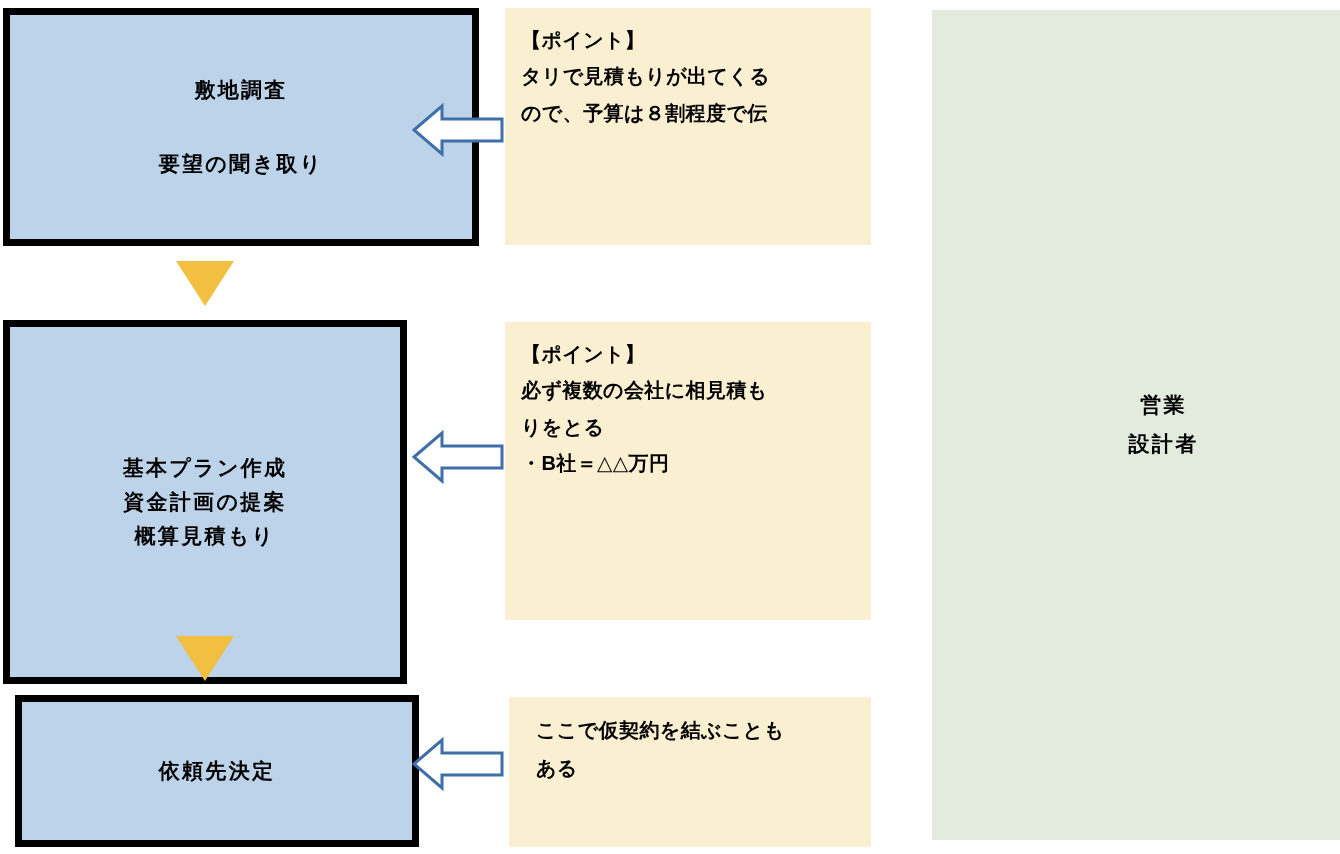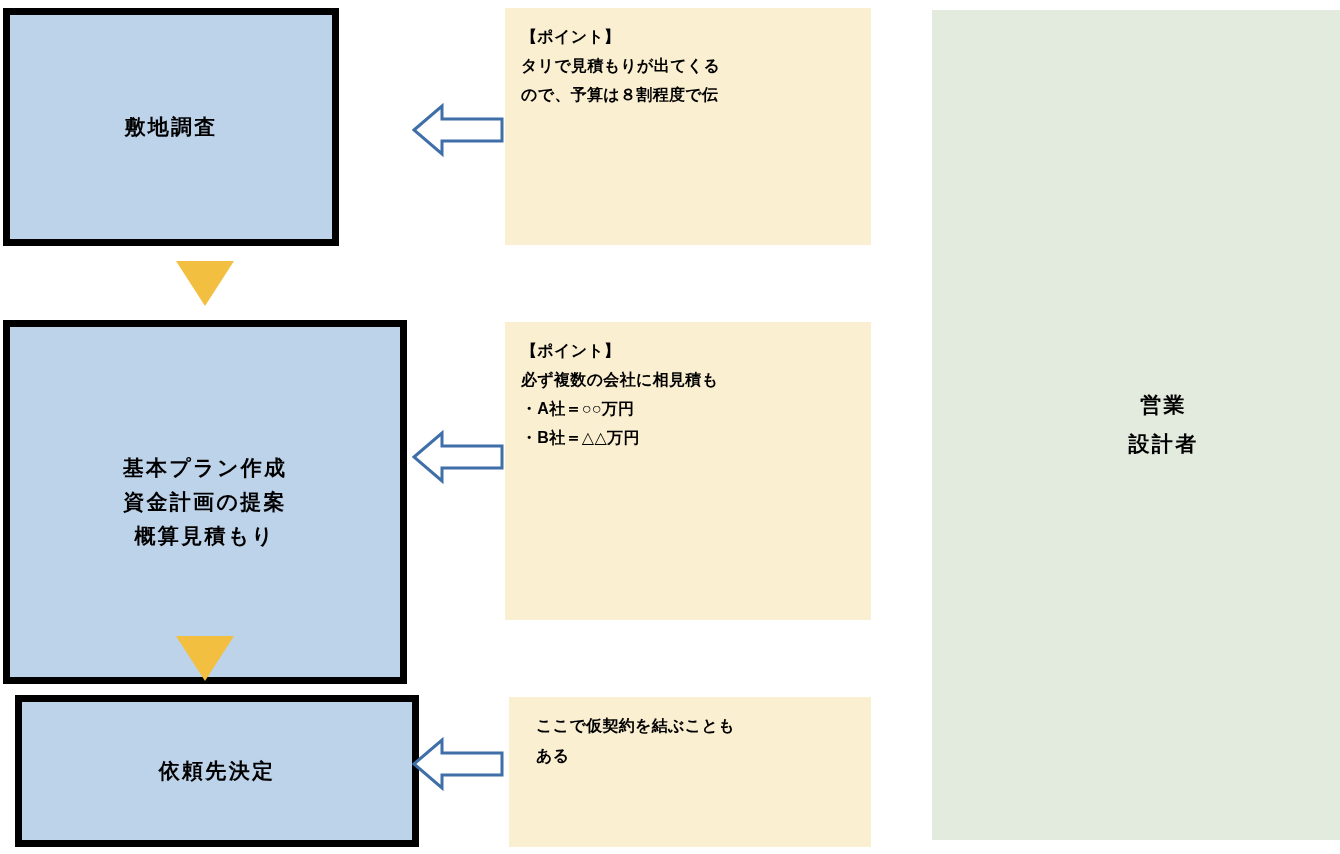--- a/index.html
+++ b/index.html
@@ -29,21 +29,21 @@
     text-align: center;
   }
   .step-box .step-line {
     font-size: 21px;
     font-weight: bold;
     line-height: 1.62;
     letter-spacing: 0.11em;
     white-space: nowrap;
   }
 
-  #step-1 { left: 3px;  top: 8px;   width: 336px; height: 238px; gap: 40px; }
+  #step-1 { left: 3px;  top: 8px;   width: 476px; height: 238px; gap: 40px; }
   #step-2 { left: 3px;  top: 320px; width: 404px; height: 364px; }
   #step-3 { left: 15px;  top: 695px; width: 404px; height: 152px; }
 
   
   .connector {
     position: absolute;
     width: 0;
     height: 0;
     border-left: 29px solid transparent;
     border-right: 29px solid transparent;
@@ -65,21 +65,21 @@
     position: absolute;
     box-sizing: border-box;
     background: #fbefd1;
     padding: 14px 16px 10px 16px;
   }
   #note-1 { left: 505px; top: 8px;   width: 366px; height: 237px; }
   #note-2 { left: 505px; top: 322px; width: 366px; height: 298px; }
   #note-3 { left: 509px; top: 697px; width: 362px; height: 150px; padding-left: 27px; }
 
   .note-line {
-    font-size: 16px;
+    font-size: 20px;
     font-weight: bold;
     line-height: 1.82;
     letter-spacing: 0.02em;
     white-space: nowrap;
   }
   #note-3 .note-line { line-height: 1.9; }
 
   
   #role-panel {
     position: absolute;
@@ -100,20 +100,21 @@
     line-height: 1.85;
     letter-spacing: 0.11em;
     white-space: nowrap;
   }
 </style>
 </head>
 <body>
 
 <div class="step-box" id="step-1">
   <div class="step-line">敷地調査</div>
+  <div class="step-line">要望の聞き取り</div>
 </div>
 
 <div class="connector" id="connector-1"></div>
 
 <div class="step-box" id="step-2">
   <div class="step-line">基本プラン作成</div>
   <div class="step-line">資金計画の提案</div>
   <div class="step-line">概算見積もり</div>
 </div>
 
@@ -137,21 +138,21 @@
 
 <div class="note-box" id="note-1">
   <div class="note-line">【ポイント】</div>
   <div class="note-line">タリで見積もりが出てくる</div>
   <div class="note-line">ので、予算は８割程度で伝</div>
 </div>
 
 <div class="note-box" id="note-2">
   <div class="note-line">【ポイント】</div>
   <div class="note-line">必ず複数の会社に相見積も</div>
-  <div class="note-line">・A社＝○○万円</div>
+  <div class="note-line">りをとる</div>
   <div class="note-line">・B社＝△△万円</div>
 </div>
 
 <div class="note-box" id="note-3">
   <div class="note-line">ここで仮契約を結ぶことも</div>
   <div class="note-line">ある</div>
 </div>
 
 <div id="role-panel">
   <div class="role-line">営業</div>

